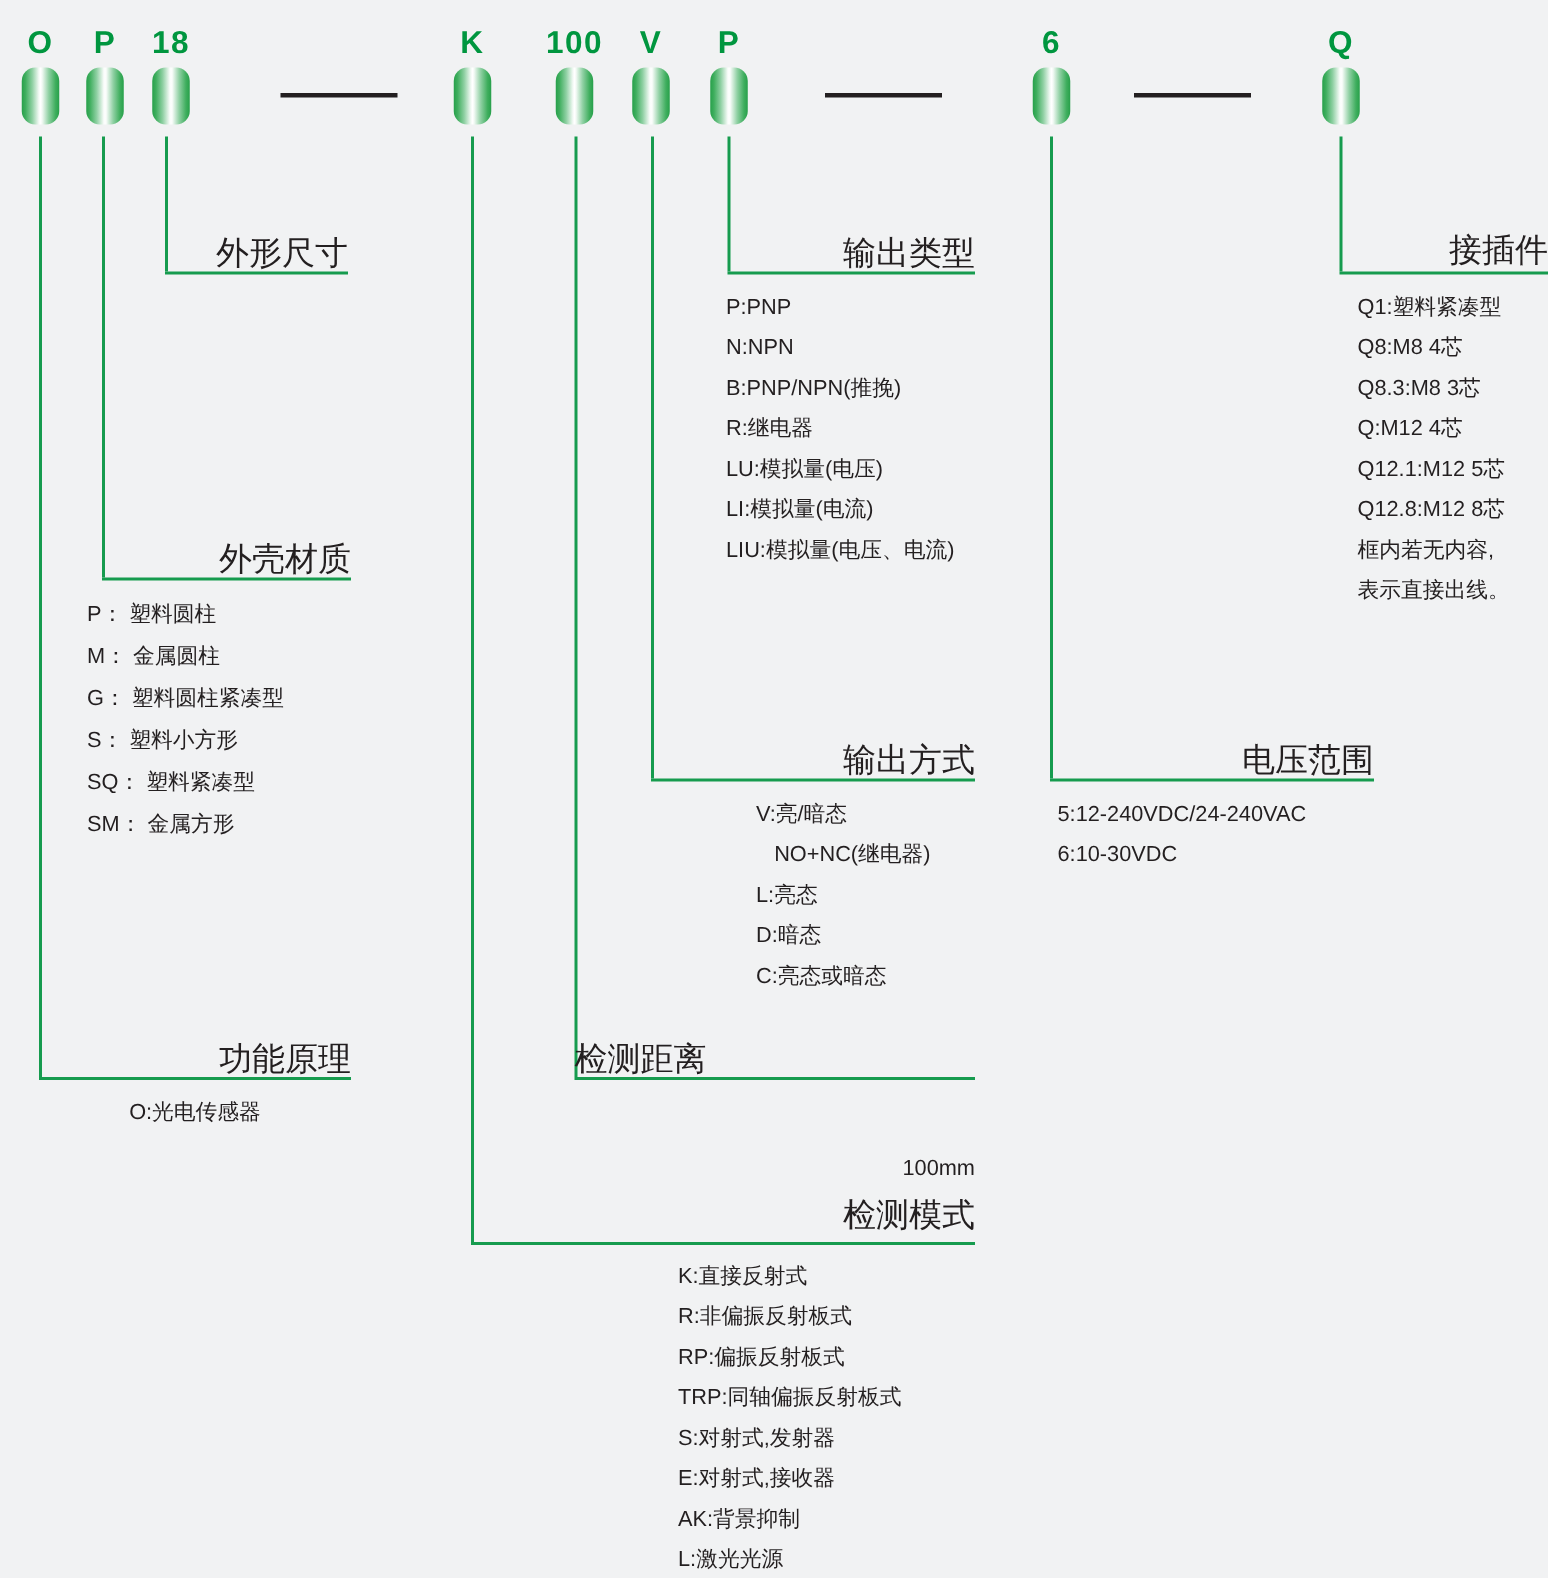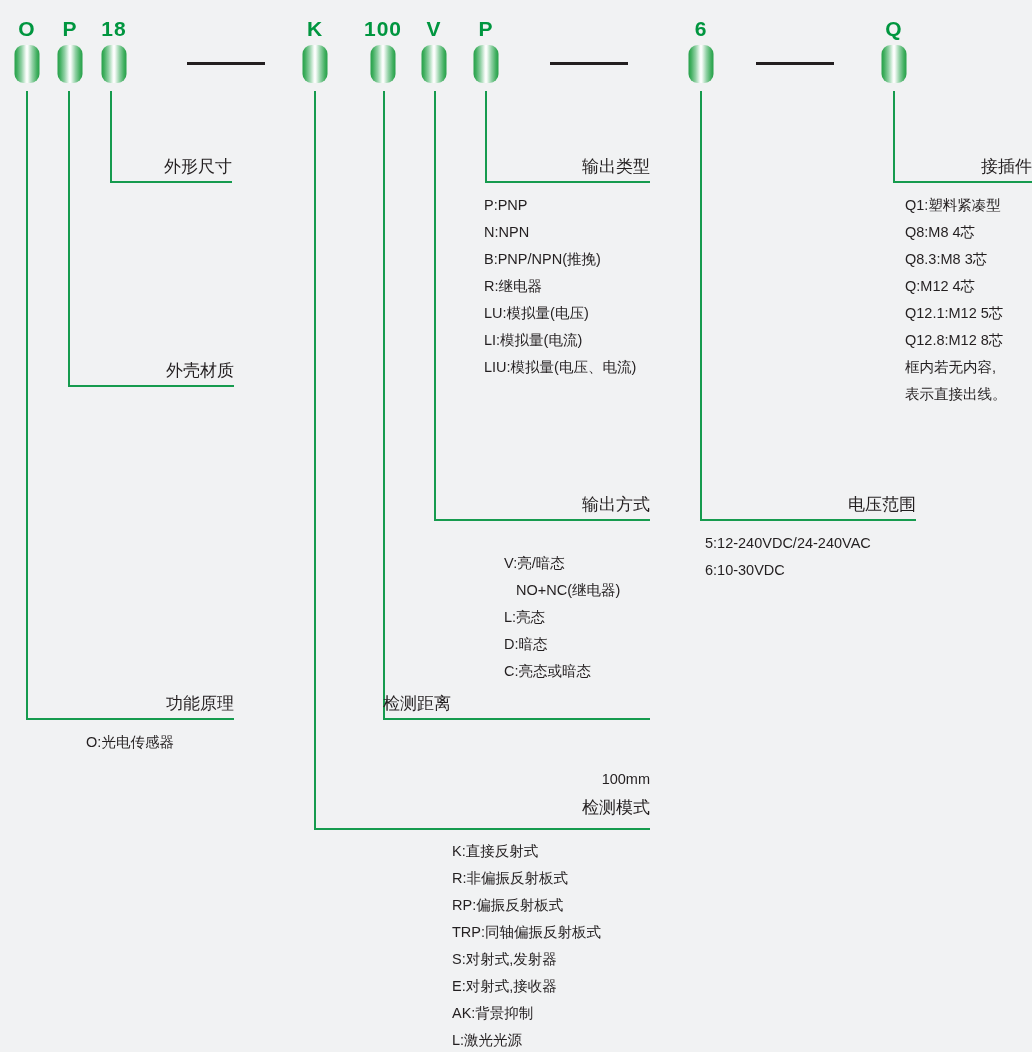--- a/index.html
+++ b/index.html
@@ -39,21 +39,21 @@
     transform:translateX(-50%);
   }
 
   
   .vline{position:absolute;width:2px;background:#169b4e;}
   .hline{position:absolute;height:2px;background:#169b4e;}
 
   
   .callout{position:absolute;}
   .callout .hdr{
-    font-size:17px;
+    font-size:22px;
     color:#231f20;
     white-space:nowrap;
     line-height:1;
   }
   .items{
     font-size:14.5px;
     line-height:27px;
     white-space:nowrap;
     color:#231f20;
   }
@@ -116,45 +116,53 @@
     <div>B:PNP/NPN(推挽)</div>
     <div>R:继电器</div>
     <div>LU:模拟量(电压)</div>
     <div>LI:模拟量(电流)</div>
     <div>LIU:模拟量(电压、电流)</div>
   </div>
 
   <div class="vline" style="left:893px;top:91px;height:90px;"></div>
   <div class="hline" style="left:893px;top:181px;width:139px;"></div>
   <div class="callout" style="left:893px;top:158px;width:139px;">
-    <div class="hdr" style="text-align:right;">接插件</div>
+    <div class="hdr" style="text-align:right;font-family:Liberation Mono, monospace;">接插件</div>
   </div>
   <div class="items" style="left:905px;top:192px;position:absolute;">
     <div>Q1:塑料紧凑型</div>
     <div>Q8:M8 4芯</div>
     <div>Q8.3:M8 3芯</div>
     <div>Q:M12 4芯</div>
     <div>Q12.1:M12 5芯</div>
     <div>Q12.8:M12 8芯</div>
     <div>框内若无内容,</div>
     <div>表示直接出线。</div>
   </div>
 
   <div class="vline" style="left:68px;top:91px;height:294px;"></div>
   <div class="hline" style="left:68px;top:385px;width:166px;"></div>
   <div class="callout" style="left:68px;top:362px;width:166px;">
     <div class="hdr" style="text-align:right;">外壳材质</div>
   </div>
+  <div class="items" style="left:58px;top:396px;position:absolute;line-height:28px;">
+    <div>P： 塑料圆柱</div>
+    <div>M： 金属圆柱</div>
+    <div>G： 塑料圆柱紧凑型</div>
+    <div>S： 塑料小方形</div>
+    <div>SQ： 塑料紧凑型</div>
+    <div>SM： 金属方形</div>
+  </div>
 
   <div class="vline" style="left:434px;top:91px;height:428px;"></div>
   <div class="hline" style="left:434px;top:519px;width:216px;"></div>
   <div class="callout" style="left:434px;top:496px;width:216px;">
     <div class="hdr" style="text-align:right;">输出方式</div>
   </div>
-  <div class="items" style="left:504px;top:550px;position:absolute;">
+  <div class="items" style="left:504px;top:530px;position:absolute;">
     <div>V:亮/暗态</div>
     <div>   NO+NC(继电器)</div>
     <div>L:亮态</div>
     <div>D:暗态</div>
     <div>C:亮态或暗态</div>
   </div>
 
   <div class="vline" style="left:700px;top:91px;height:428px;"></div>
   <div class="hline" style="left:700px;top:519px;width:216px;"></div>
   <div class="callout" style="left:700px;top:496px;width:216px;">

